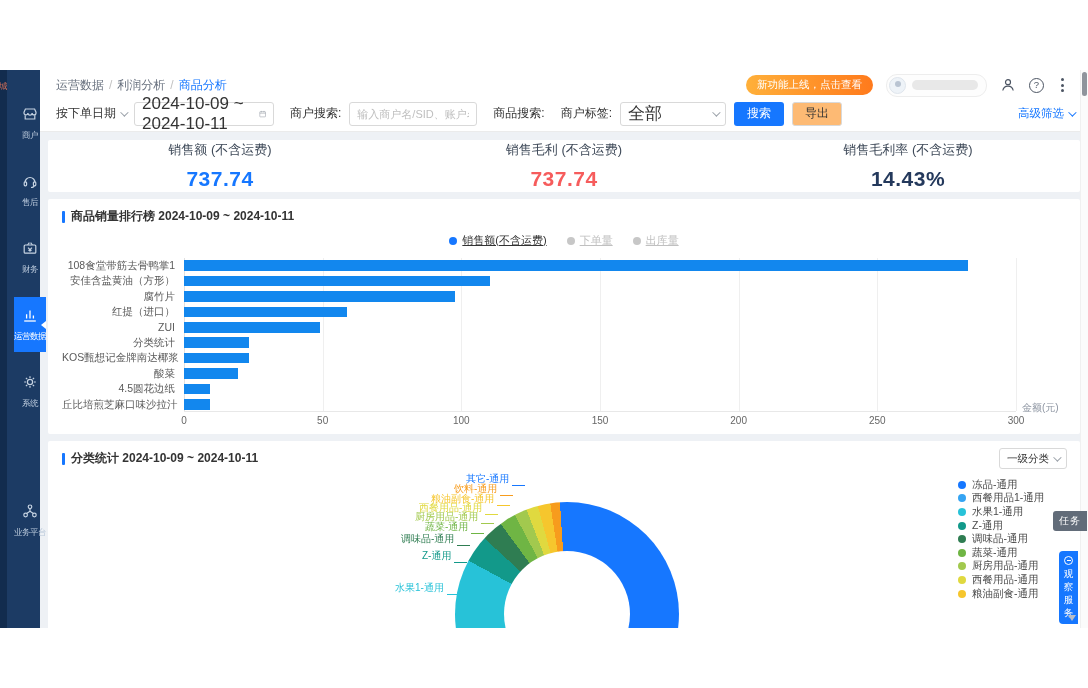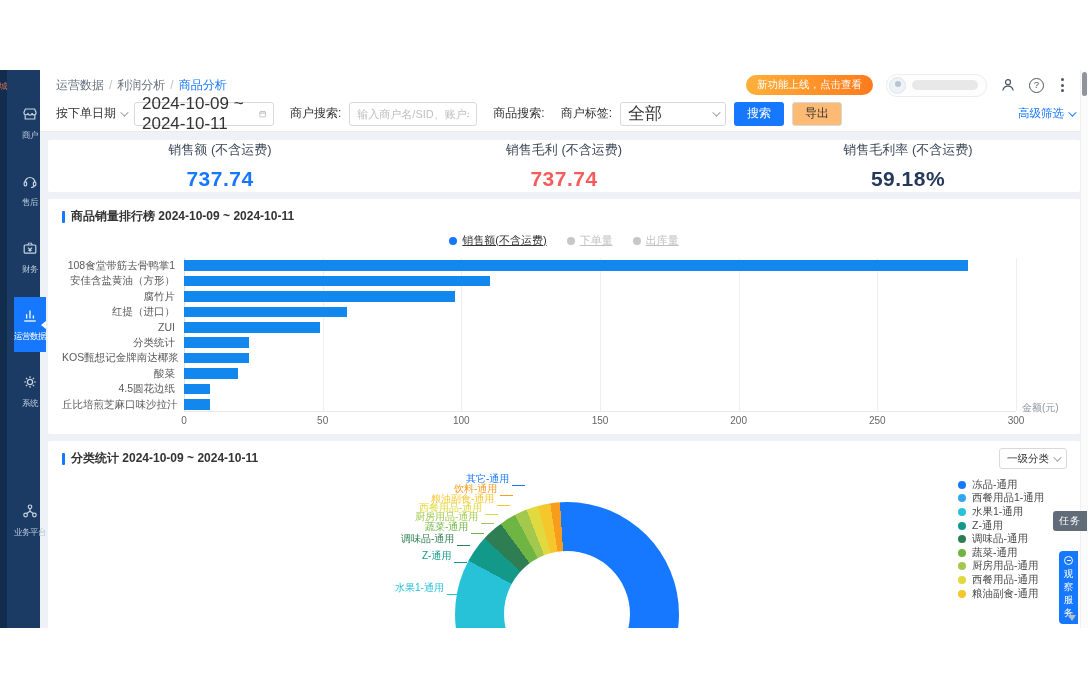--- a/index.html
+++ b/index.html
@@ -247,21 +247,21 @@
             <div class="stat">
      <div class="s-label">销售额 (不含运费)</div>
      <div class="s-value" style="color:#1677ff">737.74</div>
    </div>
             <div class="stat">
      <div class="s-label">销售毛利 (不含运费)</div>
      <div class="s-value" style="color:#f65c5c">737.74</div>
    </div>
             <div class="stat">
      <div class="s-label">销售毛利率 (不含运费)</div>
-     <div class="s-value" style="color:#24395c">59.18%</div>
+     <div class="s-value" style="color:#24395c">14.43%</div>
    </div>
           </div>
 
         <div class="card bar-card">
           <div class="sec-head">
             <span class="sec-bar"></span>
             <span class="sec-title">商品销量排行榜 2024-10-09 ~ 2024-10-11</span>
           </div>
           <div class="legend-row" id="bar-legend">
               <span class="legend-item" style="color:#333">

